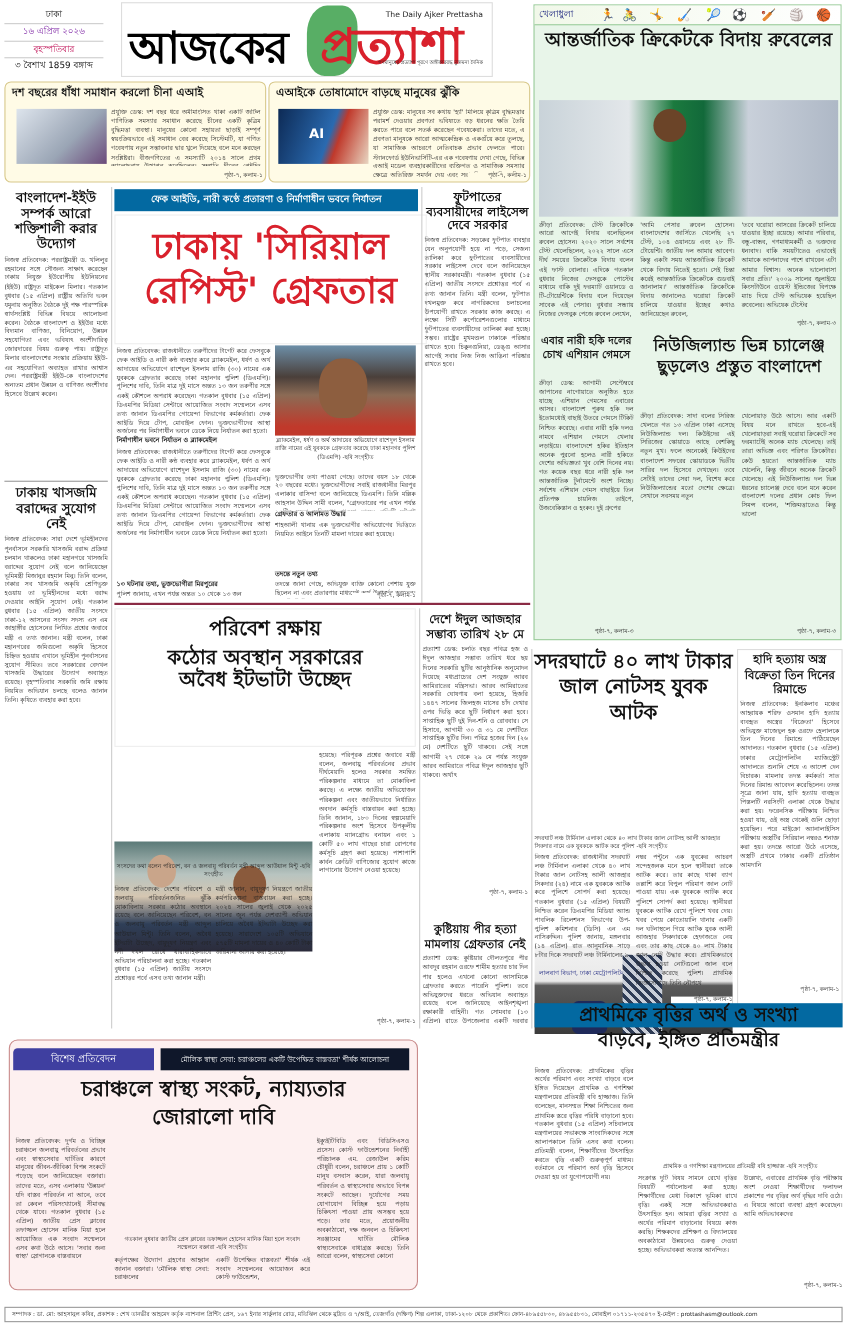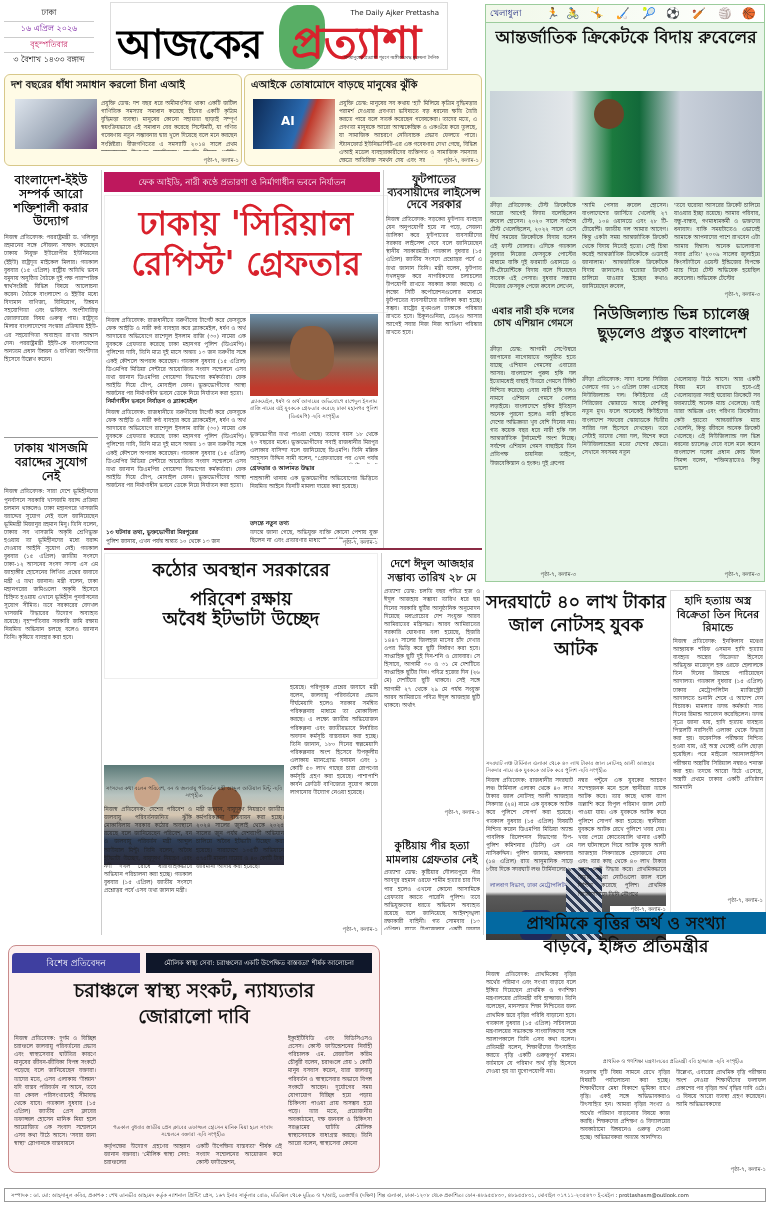--- a/index.html
+++ b/index.html
@@ -23,37 +23,37 @@
 #logo-map{left:168px;top:2px;width:46px;height:64px;background:#2e9a3f;border-radius:40% 30% 45% 35%;opacity:.8}
 #logo-en{right:8px;top:6px;font-size:7px;font-weight:normal;color:#222}
 #logo-tag{right:8px;top:52px;font-size:4.5px;color:#222}
 
 #sports{left:485px;top:4px;width:280px;height:578px;background:#e8f5e9;border:1px solid #9ccc9c}
 #sports-head{left:0;top:0;width:100%;height:18px;background:linear-gradient(90deg,#f1f8e9,#fff);border-bottom:1px solid #9ccc9c}
 #sports-label{left:4px;top:3px;font-size:8.5px;color:#1a237e;font-weight:normal}
 .sport-ico{top:2px;font-size:11px}
 
 .yb{border:1px solid #d8c88a;background:#fffbe6;border-radius:6px}
-.tagbar{background:#be185d;color:#fff;font-weight:normal;text-align:center}
+.tagbar{background:#0369a1;color:#fff;font-weight:bold;text-align:center}
 #special{left:8px;top:945px;width:755px;height:228px;border:1px solid #c98b8b;background:#fdf0f0;border-radius:8px}
 #sp-tag1{left:20px;top:953px;width:140px;height:20px;background:#3f3fa0;color:#fff;font-size:9px;text-align:center;line-height:20px;border-radius:4px 0 0 0}
 #sp-tag2{left:148px;top:953px;width:228px;height:20px;background:#0f172a;color:#fff;font-size:6.5px;text-align:center;line-height:20px}
 #footer{left:4px;top:1188px;width:762px;height:14px;border:1px solid #999;font-size:5.2px;line-height:12px;padding-left:6px;color:#222;white-space:nowrap;overflow:hidden}
 .vline{width:1px;background:#ccc}
 .hline{height:1px;background:#ccc}
 .redline{height:2px;background:#8a2a44}
 </style>
 </head>
 <body>
 
 <div id="dateblock" class="abs">
   <div class="city">ঢাকা</div>
   <div class="date">১৬ এপ্রিল ২০২৬</div>
   <div class="day">বৃহস্পতিবার</div>
-  <div class="bdate">৩ বৈশাখ ১৪৩৩ বঙ্গাব্দ</div>
+  <div class="bdate">৩ বৈশাখ 1859 বঙ্গাব্দ</div>
 </div>
 
 <div id="masthead" class="abs">
   <div id="logo-map" class="abs"></div>
   <div id="logo-black" class="abs">আজকের</div>
   <div id="logo-red" class="abs">প্রত্যাশা</div>
   <div id="logo-en" class="abs">The Daily Ajker Prettasha</div>
   <div id="logo-tag" class="abs">গণমানুষের প্রত্যাশা পূরণে অঙ্গীকারবদ্ধ মুক্তমনা দৈনিক</div>
 </div>
 
@@ -139,22 +139,22 @@
   <div class="abs body-text" style="left:4px;top:340px;width:86px;height:232px">ক্রীড়া ডেস্ক: আগামী সেপ্টেম্বরে জাপানের নাগোয়াতে অনুষ্ঠিত হতে যাচ্ছে এশিয়ান গেমসের এবারের আসর। বাংলাদেশ পুরুষ হকি দল ইতোমধ্যেই বাছাই উতরে গেমসে টিকিট নিশ্চিত করেছে। এবার নারী হকি দলও নামবে এশিয়ান গেমসে খেলার লড়াইয়ে। বাংলাদেশে হকির ইতিহাস অনেক পুরনো হলেও নারী হকিতে দেশের অভিজ্ঞতা খুব বেশি দিনের নয়। গত কয়েক বছর ধরে নারী হকি দল আন্তর্জাতিক টুর্নামেন্টে অংশ নিচ্ছে। সর্বশেষ এশিয়ান গেমস বাছাইয়ে তিন প্রতিপক্ষ চায়নিজ তাইপে, উজবেকিস্তান ও হংকং। দুই গ্রুপের</div>
   <div class="abs ref" style="left:36px;top:566px;width:54px;background:#e8f5e9">পৃষ্ঠা-৭, কলাম-৩</div>
 
   <div class="abs hl" style="left:96px;top:300px;width:180px;font-size:15px;line-height:1.25">নিউজিল্যান্ড ভিন্ন চ্যালেঞ্জ ছুড়লেও প্রস্তুত বাংলাদেশ</div>
   <div class="abs body-text" style="left:96px;top:370px;width:86px;height:202px">ক্রীড়া প্রতিবেদক: সাদা বলের সিরিজ খেলতে গত ১৩ এপ্রিল ঢাকা এসেছে নিউজিল্যান্ড দল। কিউইদের এই সিরিজের স্কোয়াডে আছে বেশকিছু নতুন মুখ। ফলে অনেকেই কিউইদের বাংলাদেশ সফরের স্কোয়াডকে দ্বিতীয় সারির দল হিসেবে দেখছেন। তবে সেটাই তাদের সেরা দল, বিশেষ করে নিউজিল্যান্ডের মতো দেশের ক্ষেত্রে। সেখানে সবসময় নতুন</div>
   <div class="abs body-text" style="left:188px;top:370px;width:86px;height:202px">খেলোয়াড় উঠে আসে। আর একটি বিষয় মনে রাখতে হবে-এই খেলোয়াড়রা সবাই ঘরোয়া ক্রিকেটে সব ফরম্যাটেই অনেক ম্যাচ খেলেছে। তাই তারা অভিজ্ঞ এবং পরিণত ক্রিকেটার। কেউ হয়তো আন্তর্জাতিক ম্যাচ খেলেনি, কিন্তু জীবনে অনেক ক্রিকেট খেলেছে। এই নিউজিল্যান্ড দল ভিন্ন ধরনের চ্যালেঞ্জ দেবে বলে মনে করেন বাংলাদেশ দলের প্রধান কোচ ফিল সিমন্স বলেন, 'শক্তিমত্তাতেও কিন্তু ভালো</div>
   <div class="abs ref" style="left:220px;top:566px;width:54px;background:#e8f5e9">পৃষ্ঠা-৭, কলাম-৩</div>
 </div>
 
 <div class="abs" style="left:104px;top:553px;width:274px;height:126px;border:1px solid #eee">
+  <div class="hl" style="font-size:18px;margin-top:8px">পরিবেশ রক্ষায়</div>
   <div class="hl" style="font-size:18px;margin-top:6px">কঠোর অবস্থান সরকারের</div>
-  <div class="hl" style="font-size:18px;margin-top:8px">পরিবেশ রক্ষায়</div>
   <div class="hl" style="font-size:18px;margin-top:0">অবৈধ ইটভাটা উচ্ছেদ</div>
 </div>
 <div class="abs photo" style="left:104px;top:683px;width:180px;height:100px;background:linear-gradient(180deg,#5b7a78 0%,#b8c4c0 30%,#d5c6b1 50%,#2f3f58 75%,#2b2b3a)">
   <div style="position:absolute;left:30px;top:12px;width:26px;height:30px;border-radius:50%;background:#c9a58a"></div>
   <div style="position:absolute;left:108px;top:22px;width:30px;height:34px;border-radius:50%;background:#8a5a3c"></div>
 </div>
 <div class="abs cap" style="left:104px;top:785px;width:180px">সংসদের কথা বলেন পরিবেশ, বন ও জলবায়ু পরিবর্তন মন্ত্রী আব্দুল আউয়াল মিন্টু -ছবি সংগৃহীত</div>
 <div class="abs body-text" style="left:104px;top:805px;width:88px;height:128px">নিজস্ব প্রতিবেদক: দেশের পরিবেশ ও জলবায়ু পরিবর্তনজনিত ঝুঁকি মোকাবিলায় সরকার কঠোর অবস্থানে রয়েছে বলে জানিয়েছেন পরিবেশ, বন ও জলবায়ু পরিবর্তন মন্ত্রী আব্দুল আউয়াল মিন্টু। তিনি বলেন, অবৈধ ইটভাটা উচ্ছেদ, বায়ুদূষণ নিয়ন্ত্রণ এবং নদী দখল রোধে ধারাবাহিকভাবে অভিযান পরিচালনা করা হচ্ছে। গতকাল বুধবার (১৫ এপ্রিল) জাতীয় সংসদে প্রশ্নোত্তর পর্বে এসব তথ্য জানান মন্ত্রী।</div>
 <div class="abs body-text" style="left:196px;top:805px;width:88px;height:128px">মন্ত্রী জানান, বায়ুদূষণ নিয়ন্ত্রণে জাতীয় কর্মপরিকল্পনা বাস্তবায়ন করা হচ্ছে। ২০২৪ সালের জুলাই থেকে ২০২৫ সালের জুন পর্যন্ত দেশব্যাপী অভিযান চালিয়ে অবৈধ ইটভাটা উচ্ছেদ করা হয়েছে। সারাদেশে ১০৫টি অভিযানে ৫৭৫টি মামলা দায়ের ও ৪০ কোটি টাকা জরিমানা আদায় করা হয়েছে।</div>
 <div class="abs body-text" style="left:290px;top:683px;width:88px;height:250px">হয়েছে। পরিপূরক প্রশ্নের জবাবে মন্ত্রী বলেন, জলবায়ু পরিবর্তনের প্রভাব দীর্ঘমেয়াদি হলেও সরকার সমন্বিত পরিকল্পনার মাধ্যমে তা মোকাবিলা করছে। এ লক্ষ্যে জাতীয় অভিযোজন পরিকল্পনা এবং জাতীয়ভাবে নির্ধারিত অবদান কর্মসূচি বাস্তবায়ন করা হচ্ছে। তিনি জানান, ১৮০ দিনের স্বল্পমেয়াদি পরিকল্পনার অংশ হিসেবে উপকূলীয় এলাকায় ম্যানগ্রোভ বনায়ন এবং ১ কোটি ৫০ লাখ গাছের চারা রোপণের কর্মসূচি গ্রহণ করা হয়েছে। পাশাপাশি কার্বন ক্রেডিট বাণিজ্যের সুযোগ কাজে লাগানোর উদ্যোগ নেওয়া হয়েছে।</div>

